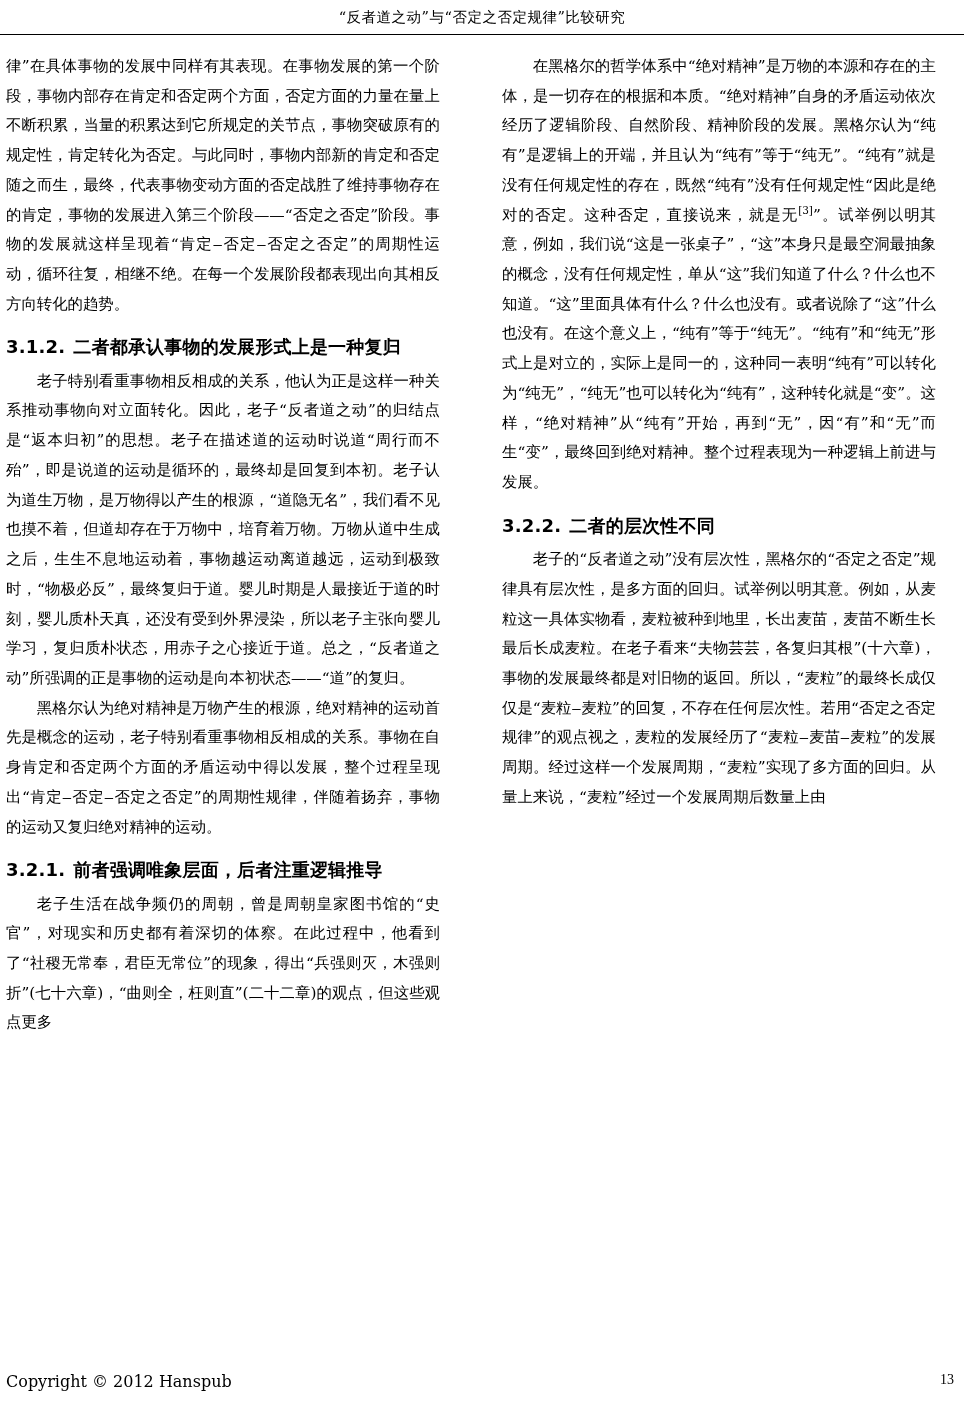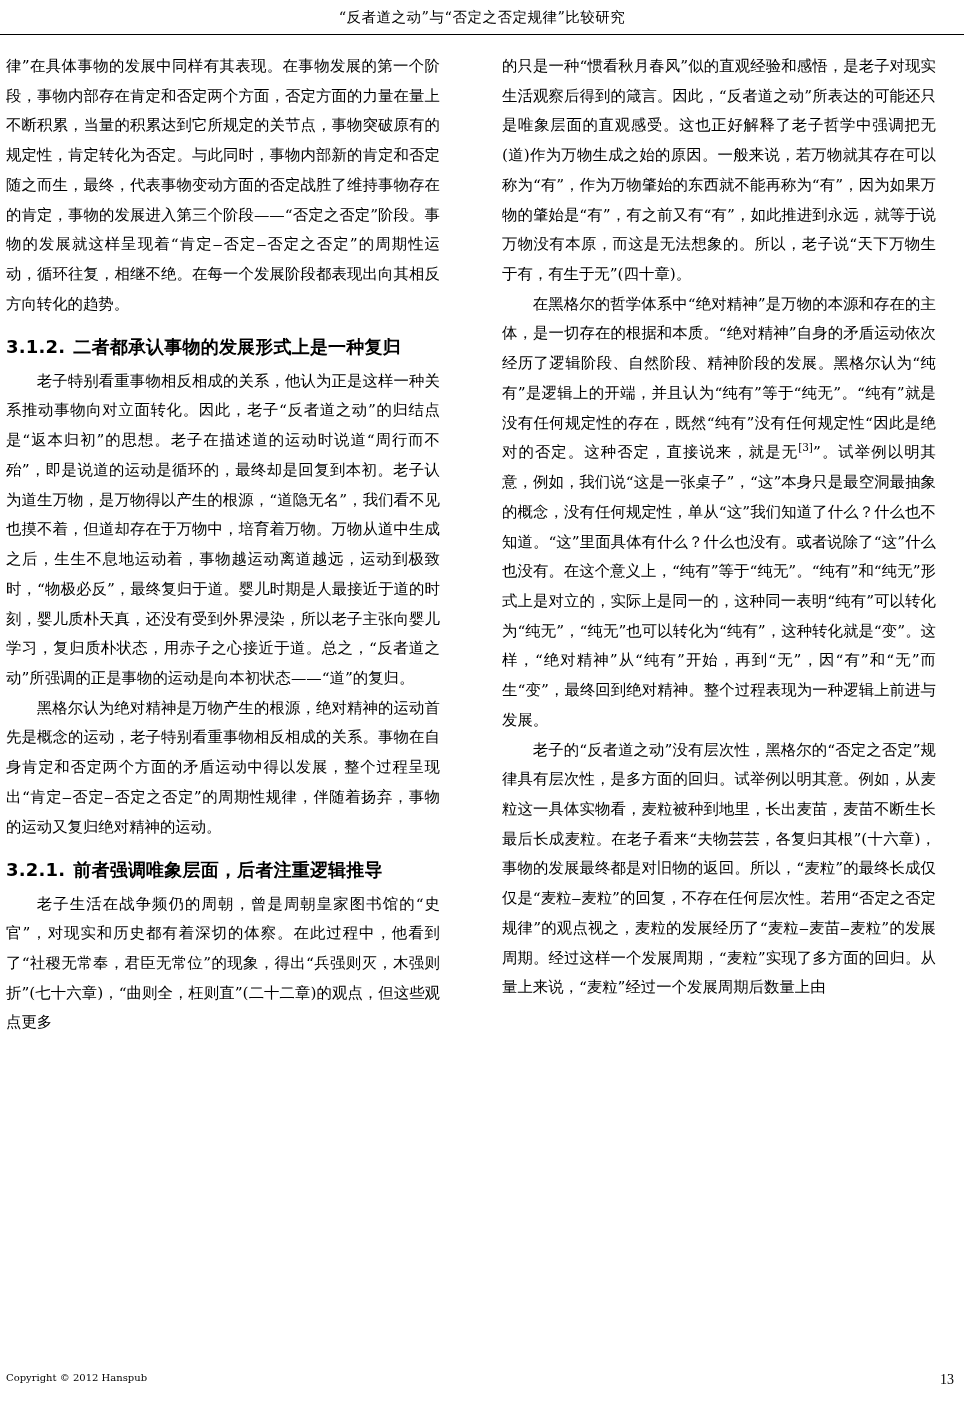--- a/index.html
+++ b/index.html
@@ -94,21 +94,21 @@
     position: absolute;
     bottom: 22px;
     left: 0;
     width: 964px;
     height: 20px;
   }
   .footer .copyright {
     position: absolute;
     left: 6px;
     top: 0;
-    font-size: 10px;
+    font-size: 16px;
     font-family: "DejaVu Serif", "Liberation Serif", serif;
   }
   .footer .pageno {
     position: absolute;
     right: 10px;
     top: 0;
     font-size: 14px;
     font-family: Liberation Serif, serif;
   }
 </style>
@@ -131,24 +131,24 @@
 
       <p class="body indent">黑格尔认为绝对精神是万物产生的根源，绝对精神的运动首先是概念的运动，老子特别看重事物相反相成的关系。事物在自身肯定和否定两个方面的矛盾运动中得以发展，整个过程呈现出“肯定‒否定‒否定之否定”的周期性规律，伴随着扬弃，事物的运动又复归绝对精神的运动。</p>
 
 
       <h3 class="sec"><span class="sec-num">3.2.1.</span><span>前者强调唯象层面，后者注重逻辑推导</span></h3>
 
       <p class="body indent">老子生活在战争频仍的周朝，曾是周朝皇家图书馆的“史官”，对现实和历史都有着深切的体察。在此过程中，他看到了“社稷无常奉，君臣无常位”的现象，得出“兵强则灭，木强则折”(七十六章)，“曲则全，枉则直”(二十二章)的观点，但这些观点更多</p>
     </div>
 
     <div class="col right">
-      <p class="body">的只是一种“惯看秋月春风”似的直观经验和感悟，是老子对现实生活观察后得到的箴言。因此，“反者道之动”所表达的可能还只是唯象层面的直观感受。这也正好解释了老子哲学中强调把无(道)作为万物生成之始的原因。一般来说，若万物就其存在可以称为“有”，作为万物肇始的东西就不能再称为“有”，因为如果万物的肇始是“有”，有之前又有“有”，如此推进到永远，就等于说万物没有本原，而这是无法想象的。所以，老子说“天下万物生于有，有生于无”(四十章)。</p>
 
       <p class="body indent"><span>在黑格尔的哲学体系中“绝对精神”是万物的本源和存在的主体，是一切存在的根据和本质。“绝对精神”自身的矛盾运动依次经历了逻辑阶段、自然阶段、精神阶段的发展。黑格尔认为“纯有”是逻辑上的开端，并且认为“纯有”等于“纯无”。“纯有”就是没有任何规定性的存在，既然“纯有”没有任何规定性“因此是绝对的否定。这种否定，直接说来，就是无</span><sup>[3]</sup><span>”。试举例以明其意，例如，我们说“这是一张桌子”，“这”本身只是最空洞最抽象的概念，没有任何规定性，单从“这”我们知道了什么？什么也不知道。“这”里面具体有什么？什么也没有。或者说除了“这”什么也没有。在这个意义上，“纯有”等于“纯无”。“纯有”和“纯无”形式上是对立的，实际上是同一的，这种同一表明“纯有”可以转化为“纯无”，“纯无”也可以转化为“纯有”，这种转化就是“变”。这样，“绝对精神”从“纯有”开始，再到“无”，因“有”和“无”而生“变”，最终回到绝对精神。整个过程表现为一种逻辑上前进与发展。</span></p>
 
+      <h3 class="sec"><span class="sec-num">3.2.2.</span><span>二者的层次性不同</span></h3>
 
       <p class="body indent">老子的“反者道之动”没有层次性，黑格尔的“否定之否定”规律具有层次性，是多方面的回归。试举例以明其意。例如，从麦粒这一具体实物看，麦粒被种到地里，长出麦苗，麦苗不断生长最后长成麦粒。在老子看来“夫物芸芸，各复归其根”(十六章)，事物的发展最终都是对旧物的返回。所以，“麦粒”的最终长成仅仅是“麦粒‒麦粒”的回复，不存在任何层次性。若用“否定之否定规律”的观点视之，麦粒的发展经历了“麦粒‒麦苗‒麦粒”的发展周期。经过这样一个发展周期，“麦粒”实现了多方面的回归。从量上来说，“麦粒”经过一个发展周期后数量上由</p>
     </div>
 
   </div>
 
   <div class="footer">
     <span class="copyright">Copyright © 2012 Hanspub</span>
     <span class="pageno">13</span>
   </div>

